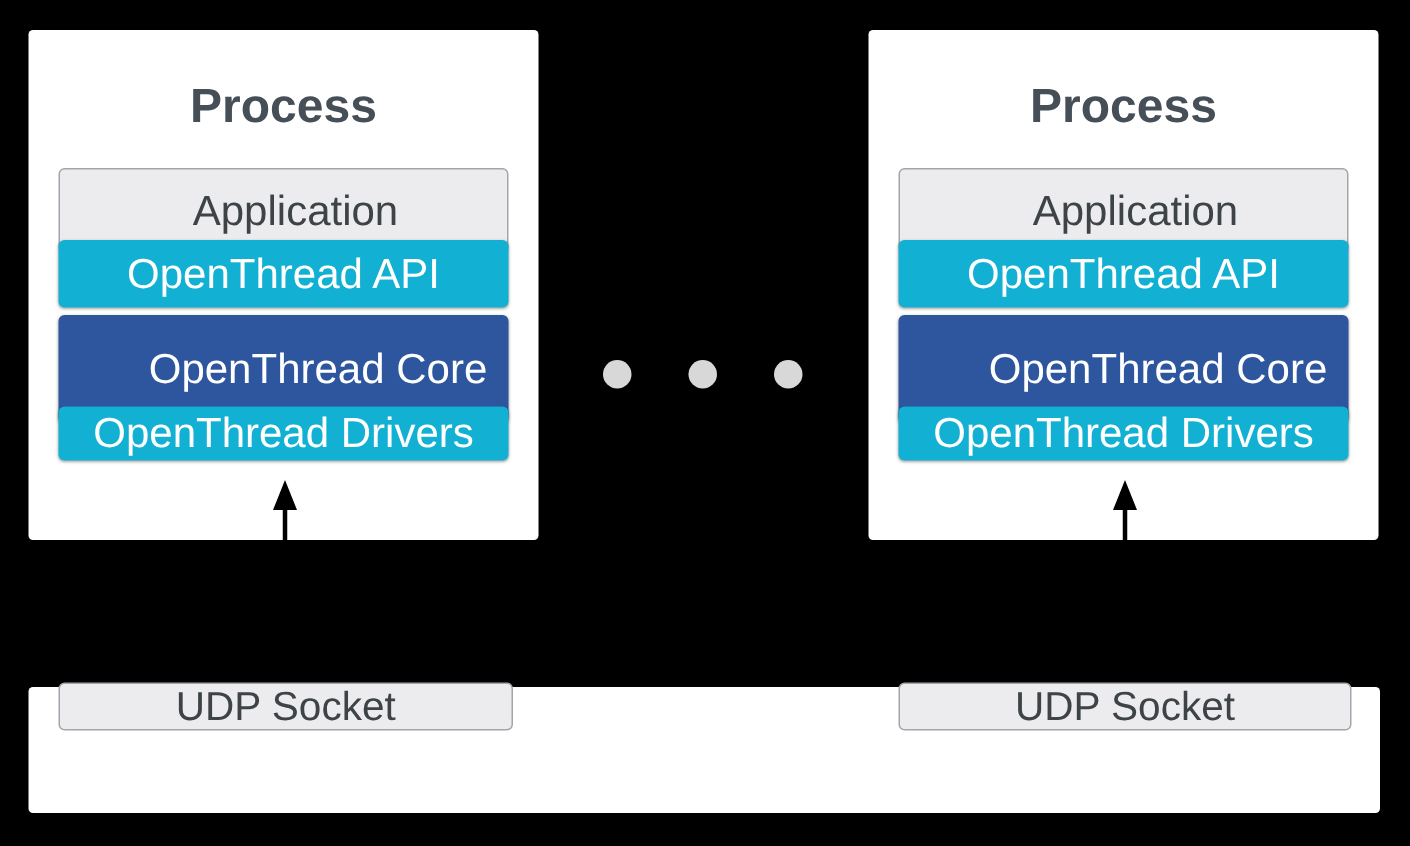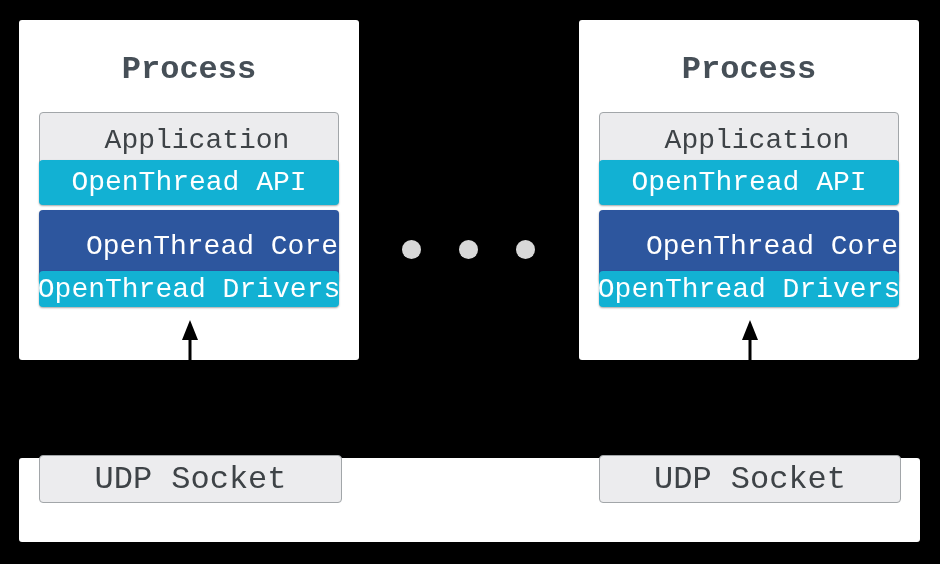--- a/index.html
+++ b/index.html
@@ -3,21 +3,21 @@
 <meta charset="utf-8">
 <style>
   html, body { margin: 0; padding: 0; }
   body { background: #000; }
 
   .stage {
     position: relative;
     width: 940px;
     height: 564px;
     background: var(--background, #000);
-    font-family: Liberation Mono, monospace;
+    font-family: Liberation Sans, sans-serif;
     overflow: hidden;
   }
 
   
   .process-card {
     position: absolute;
     top: 20px;
     width: 340px;
     height: 340px;
     background: var(--card, #fff);
@@ -115,29 +115,29 @@
     top: 26px;
     text-align: center;
     font-size: 32px;
     font-weight: bold;
     line-height: 32px;
     color: var(--title_text, #464f57);
   }
   .udp-socket {
     position: absolute;
     top: -3px;
-    height: 48px;
+    height: 32px;
     background: var(--gray_fill, #ececee);
     border: 1.5px solid var(--gray_border, #a2a6a9);
     border-radius: 4px;
     box-sizing: border-box;
     display: flex;
     align-items: center;
     justify-content: center;
-    font-size: 32px;
+    font-size: 27px;
     color: var(--box_text_dark, #3e4347);
     white-space: nowrap;
   }
   .socket-left  { left: 20px;  width: 303px; }
   .socket-right { left: 580px; width: 302px; }
 </style>
 </head>
 <body>
 
 <div class="stage">

